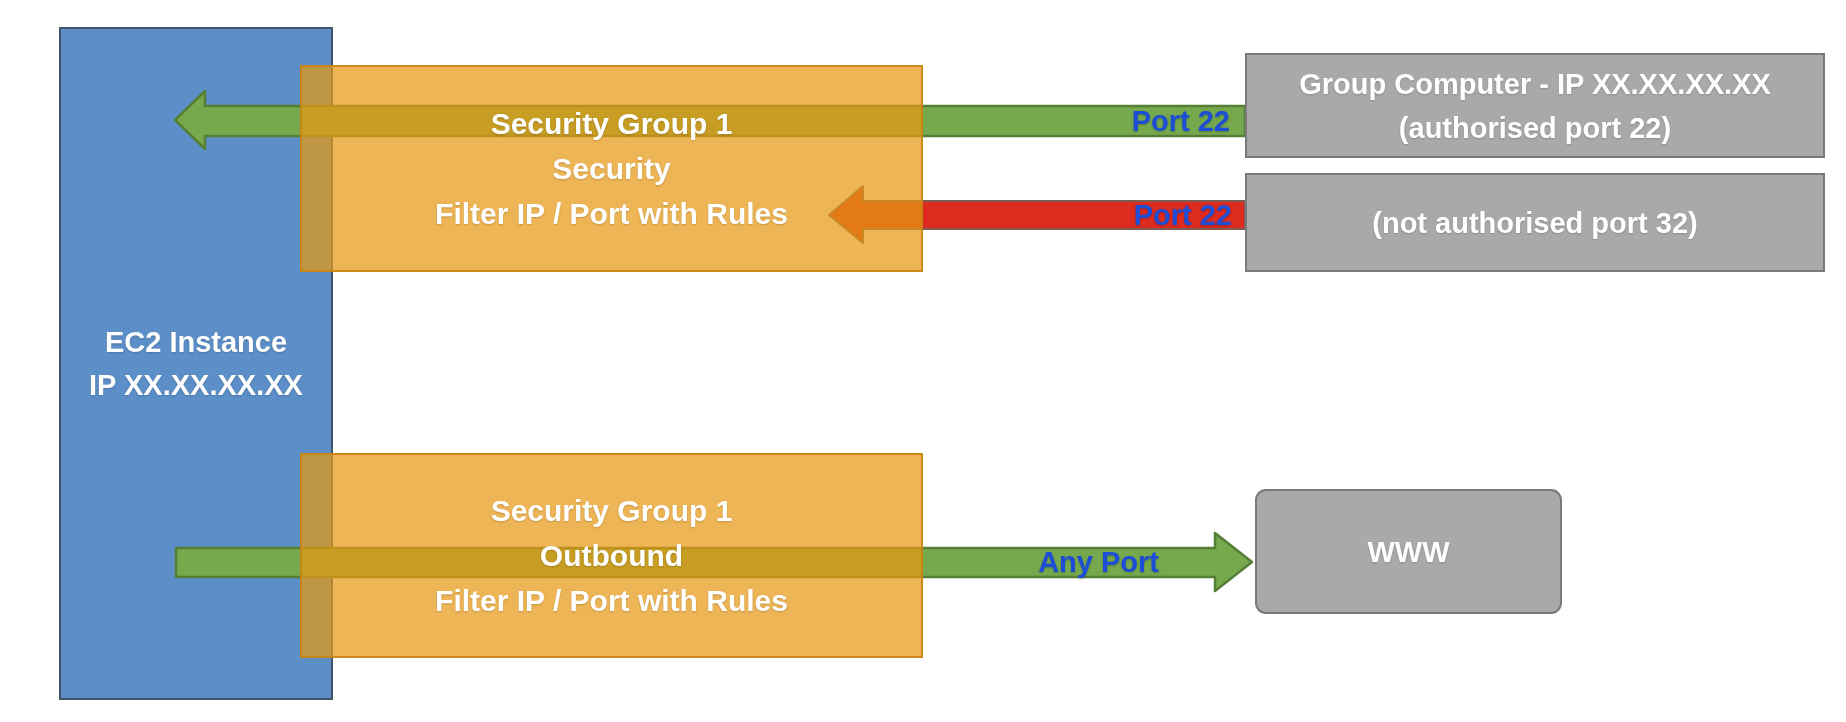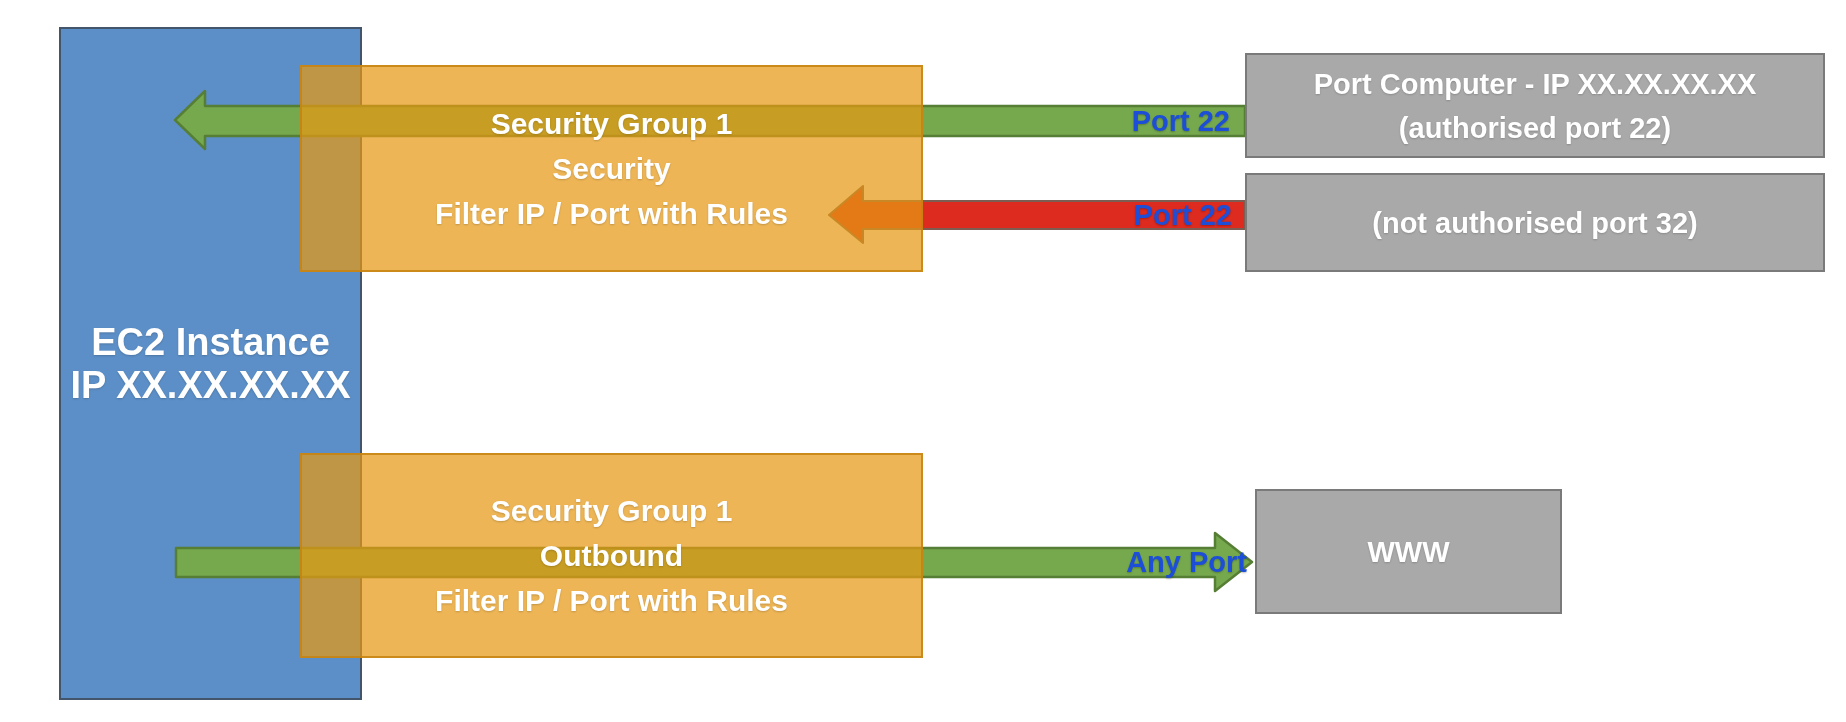--- a/index.html
+++ b/index.html
@@ -14,25 +14,25 @@
     position:absolute;
     display:flex;flex-direction:column;
     align-items:center;justify-content:center;
     text-align:center;
     color:#ffffff;
     box-sizing:border-box;
     text-shadow:0 1px 2px rgba(0,0,0,0.18);
   }
   
   .ec2{
-    left:59px;top:27px;width:303px;height:673px;
+    left:59px;top:27px;width:274px;height:673px;
     background:#5c8fc7;
     border:2px solid #42556b;
     z-index:1;
-    font-size:38px;font-weight:600;line-height:43px;
+    font-size:29px;font-weight:600;line-height:43px;
   }
   
   .arrows{
     position:absolute;left:0;top:0;width:1846px;height:722px;
     z-index:2;
   }
   
   .sg{
     background:rgba(230,152,20,0.72);
     border:2px solid rgba(198,130,16,0.85);
@@ -43,33 +43,33 @@
   .sg-outbound{left:300px;top:453px;width:623px;height:205px;}
   
   .gray{
     background:#a9a9a9;
     border:2px solid #7a7a7a;
     z-index:2;
     font-size:29px;font-weight:600;line-height:44px;
   }
   .your-computer{left:1245px;top:53px;width:580px;height:105px;}
   .other-computer{left:1245px;top:173px;width:580px;height:99px;}
-  .www{left:1255px;top:489px;width:307px;height:125px;}
+  .www{left:1255px;top:489px;width:307px;height:125px;border-radius:11px;}
   
   .port-label{
     position:absolute;
     z-index:5;
     color:#1d4ed8;
     font-size:29px;font-weight:600;line-height:42px;
     text-align:right;
     text-shadow:0 1px 2px rgba(0,0,0,0.25);
   }
   .lbl-in-allowed{left:1000px;top:100px;width:230px;}
   .lbl-in-blocked{left:1002px;top:194px;width:230px;}
-  .lbl-outbound{left:984px;top:541px;width:263px;}
+  .lbl-outbound{left:896px;top:541px;width:263px;}
 </style>
 </head>
 <body>
 
 <div class="canvas">
 
   <div class="box ec2">
     <div>EC2 Instance</div>
     <div>IP XX.XX.XX.XX</div>
   </div>
@@ -89,21 +89,21 @@
     <div>Filter IP / Port with Rules</div>
   </div>
 
   <div class="box sg sg-outbound">
     <div>Security Group 1</div>
     <div>Outbound</div>
     <div>Filter IP / Port with Rules</div>
   </div>
 
   <div class="box gray your-computer">
-    <div>Port Computer - IP XX.XX.XX.XX</div>
+    <div>Group Computer - IP XX.XX.XX.XX</div>
     <div>(authorised port 22)</div>
   </div>
 
   <div class="box gray other-computer">
     <div>(not authorised port 32)</div>
   </div>
 
   <div class="box gray www">
     <div>WWW</div>
   </div>

